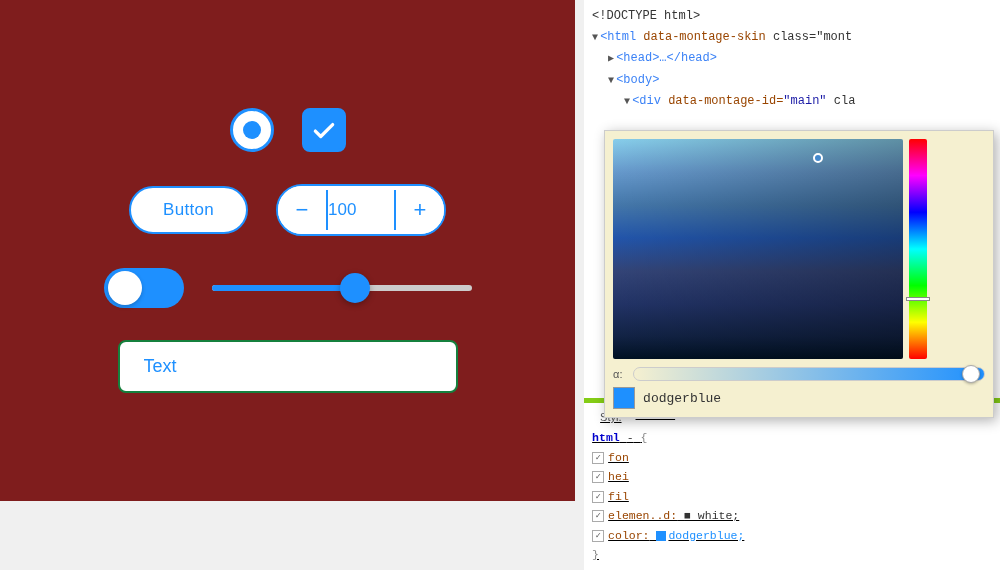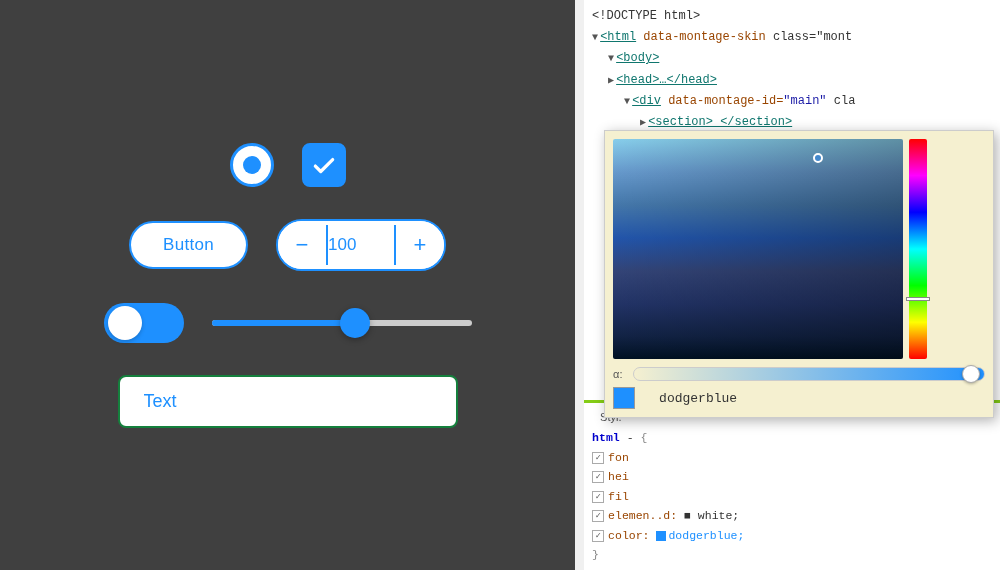--- a/index.html
+++ b/index.html
@@ -8,22 +8,22 @@
       height: 570px;
       display: flex;
       font-family: -apple-system, BlinkMacSystemFont, 'Segoe UI', sans-serif;
       overflow: hidden;
       background: #f0f0f0;
     }
 
     
     .left-panel {
       width: 580px;
-      height: 570px;
-      background: #404040;
+      height: 501px;
+      background: #7f1d1d;
       display: flex;
       flex-direction: column;
       align-items: center;
       justify-content: center;
       gap: 32px;
       padding: 40px;
     }
 
     .row {
       display: flex;
@@ -198,21 +198,21 @@
       line-height: 1.6;
       flex: 1;
     }
 
     .devtools-line {
       padding: 1px 8px;
       white-space: nowrap;
       overflow: hidden;
     }
 
-    .tag-purple { color: #0f766e; text-decoration: underline; }
+    .tag-purple { color: #3b82f6; }
     .attr-orange { color: #994500; }
     .attr-value { color: #1a1aa6; }
     .text-dark { color: #333; }
     .triangle { color: #555; font-size: 10px; margin-right: 2px; }
 
     
     .color-picker-popup {
       position: absolute;
       top: 130px;
       left: 20px;
@@ -324,40 +324,41 @@
       height: 18px;
       border-radius: 50%;
       background: white;
       border: 1px solid #aaa;
       box-shadow: 0 1px 3px rgba(0,0,0,0.3);
     }
 
     .color-name-row {
       display: flex;
       align-items: center;
-      gap: 24px;
+      gap: 8px;
     }
 
     .color-swatch {
       width: 22px;
       height: 22px;
       background: #1E90FF;
       border: 1px solid #999;
     }
 
     .color-name-text {
       font-family: 'Courier New', monospace;
       font-size: 13px;
       color: #333;
     }
 
     
     .css-panel {
-      border-top: 3px solid #84cc16;
+      border-top: 5px solid #84cc16;
       padding: 4px 0;
+      text-decoration: underline;
     }
 
     .css-panel-header {
       display: flex;
       gap: 6px;
       padding: 2px 8px;
       font-size: 11px;
       color: #555;
     }
 
@@ -449,32 +450,29 @@
   <div class="devtools-html">
     <div class="devtools-line">
       <span class="text-dark">&lt;!DOCTYPE html&gt;</span>
     </div>
     <div class="devtools-line">
       <span class="triangle">▼</span><span class="tag-purple">&lt;html</span>
       <span class="attr-orange"> data-montage-skin</span>
       <span class="text-dark"> class="mont</span>
     </div>
     <div class="devtools-line" style="padding-left: 24px;">
+      <span class="triangle">▶</span><span class="tag-purple">&lt;head&gt;…&lt;/head&gt;</span>
+    </div>
+    <div class="devtools-line" style="padding-left: 24px;">
       <span class="triangle">▼</span><span class="tag-purple">&lt;body&gt;</span>
-    </div>
-    <div class="devtools-line" style="padding-left: 24px;">
-      <span class="triangle">▶</span><span class="tag-purple">&lt;head&gt;…&lt;/head&gt;</span>
     </div>
     <div class="devtools-line" style="padding-left: 40px;">
       <span class="triangle">▼</span><span class="tag-purple">&lt;div</span>
       <span class="attr-orange"> data-montage-id=</span><span class="attr-value">"main"</span>
       <span class="text-dark"> cla</span>
-    </div>
-    <div class="devtools-line" style="padding-left: 56px;">
-      <span class="triangle">▶</span><span class="tag-purple">&lt;section&gt; &lt;/section&gt;</span>
     </div>
   </div>
 
   <div class="color-picker-popup">
 
     <div class="color-picker-main">
 
       <div class="color-gradient">
         <div class="gradient-bg">
           <div class="gradient-overlay"></div>

